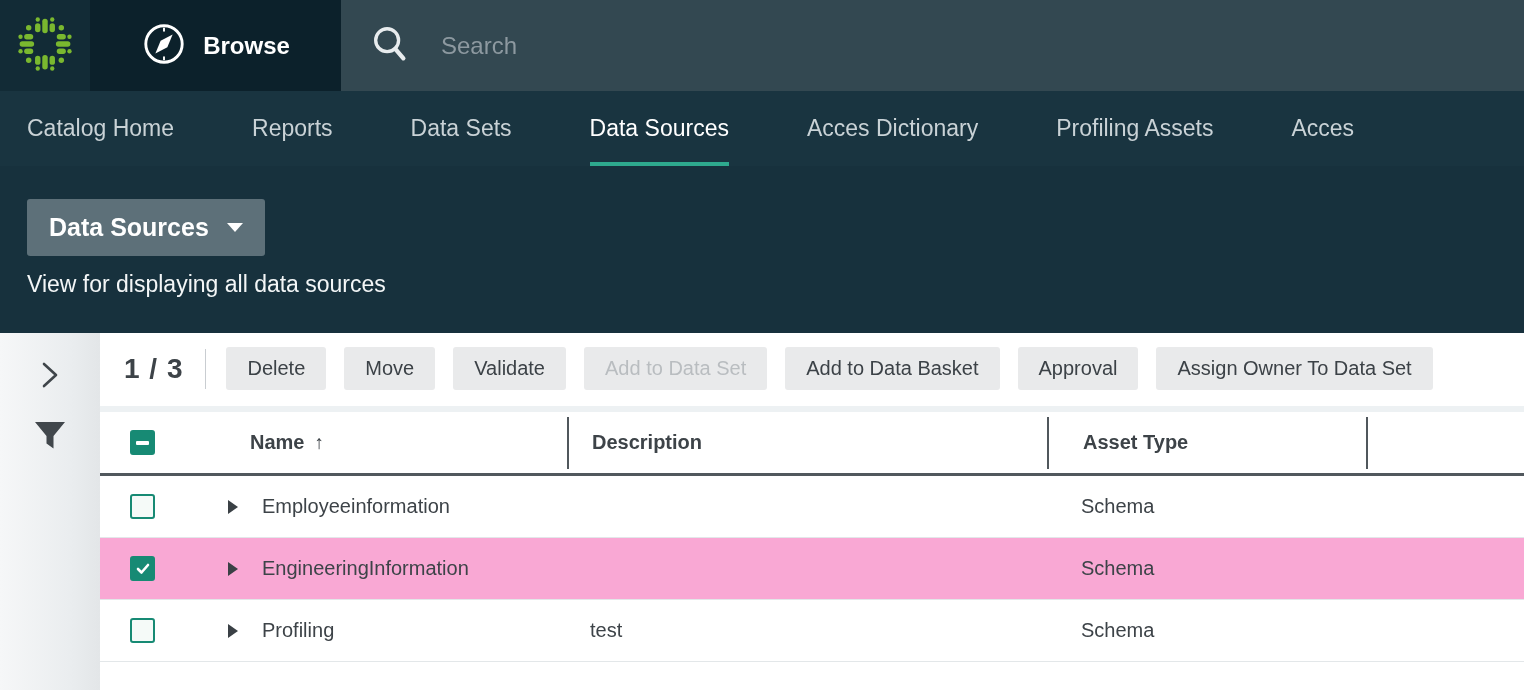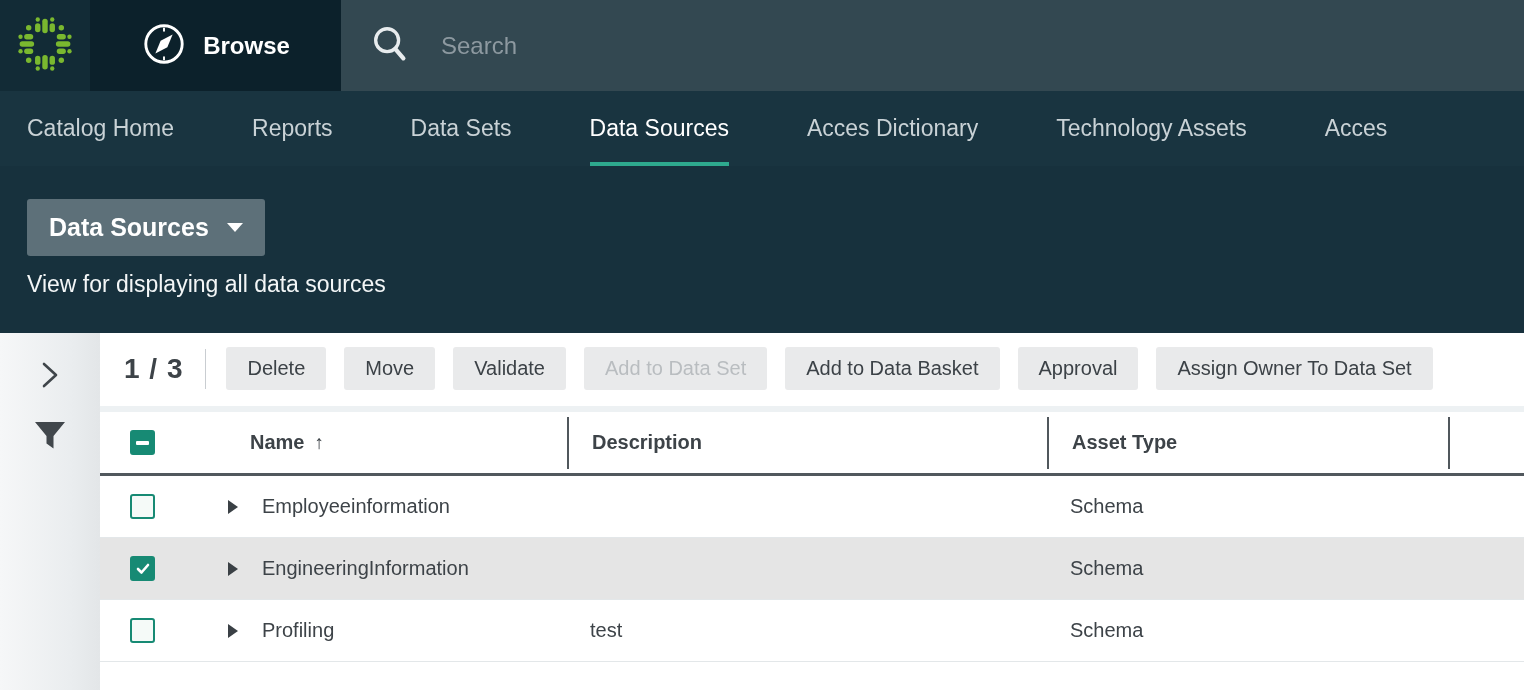--- a/index.html
+++ b/index.html
@@ -38,27 +38,27 @@
   .toolbar-sep { width: 1px; height: 40px; background: #c9cdd1; margin: 0 20px 0 22px; }
   .tb-btn { background: #e9eaeb; border: none; border-radius: 3px; color: #3c4247; font-size: 20px; padding: 10px 21px; margin-right: 18px; cursor: pointer; font-family: "Liberation Sans", sans-serif; white-space: nowrap; }
   .tb-btn.disabled { color: #b9bdc0; cursor: default; }
   .toolbar-band { height: 6px; background: #edf1f3; margin-top: 6px; }
 
   
   .thead { display: flex; align-items: center; height: 64px; border-bottom: 3px solid #51585d; font-weight: 700; font-size: 20px; color: #3d4348; }
   .col-check { width: 90px; padding-left: 30px; flex: none; display: flex; align-items: center; }
   .col-name { width: 377px; flex: none; display: flex; align-items: center; }
   .col-desc { width: 480px; flex: none; padding-left: 23px; }
-  .col-asset { width: 401px; flex: none; padding-left: 23px; }
+  .col-asset { width: 319px; flex: none; padding-left: 34px; }
   .col-extra { flex: 1; }
   .thead .col-desc, .thead .col-asset, .thead .col-extra { border-left: 2px solid #50575c; height: 52px; display: flex; align-items: center; }
   .sort-arrow { margin-left: 10px; font-size: 19px; font-weight: 700; color: #3d4348; }
 
   .trow { display: flex; align-items: center; height: 62px; border-bottom: 1px solid #e3e7e9; font-size: 20px; color: #3d4348; cursor: pointer; }
-  .trow.selected { background: #e5e5e5; }
+  .trow.selected { background: #f9a8d4; }
 
   
   .cbx { width: 25px; height: 25px; border-radius: 3px; border: 2px solid #178a74; background: #f5faf8; display: flex; align-items: center; justify-content: center; cursor: pointer; flex: none; }
   .cbx.filled { background: #178a74; border-color: #178a74; }
 
   .expand-caret { width: 0; height: 0; border-top: 7px solid transparent; border-bottom: 7px solid transparent; border-left: 10px solid #3a4045; margin: 0 24px 0 38px; cursor: pointer; flex: none; }
 </style>
 </head>
 <body>
 
@@ -116,21 +116,21 @@
     <input class="search-input" type="text" placeholder="Search" style="">
   </div>
 </header>
 
 <nav class="navbar">
   <div class="nav-tab">Catalog Home</div>
   <div class="nav-tab">Reports</div>
   <div class="nav-tab">Data Sets</div>
   <div class="nav-tab active">Data Sources</div>
   <div class="nav-tab">Acces Dictionary</div>
-  <div class="nav-tab">Technology Assets</div>
+  <div class="nav-tab">Profiling Assets</div>
   <div class="nav-tab">Acces</div>
 </nav>
 
 <section class="view-panel">
   <button class="view-btn">
     <span>Data Sources</span>
     <span class="caret-down"></span>
   </button>
   <div class="view-subtitle">View for displaying all data sources</div>
 </section>

